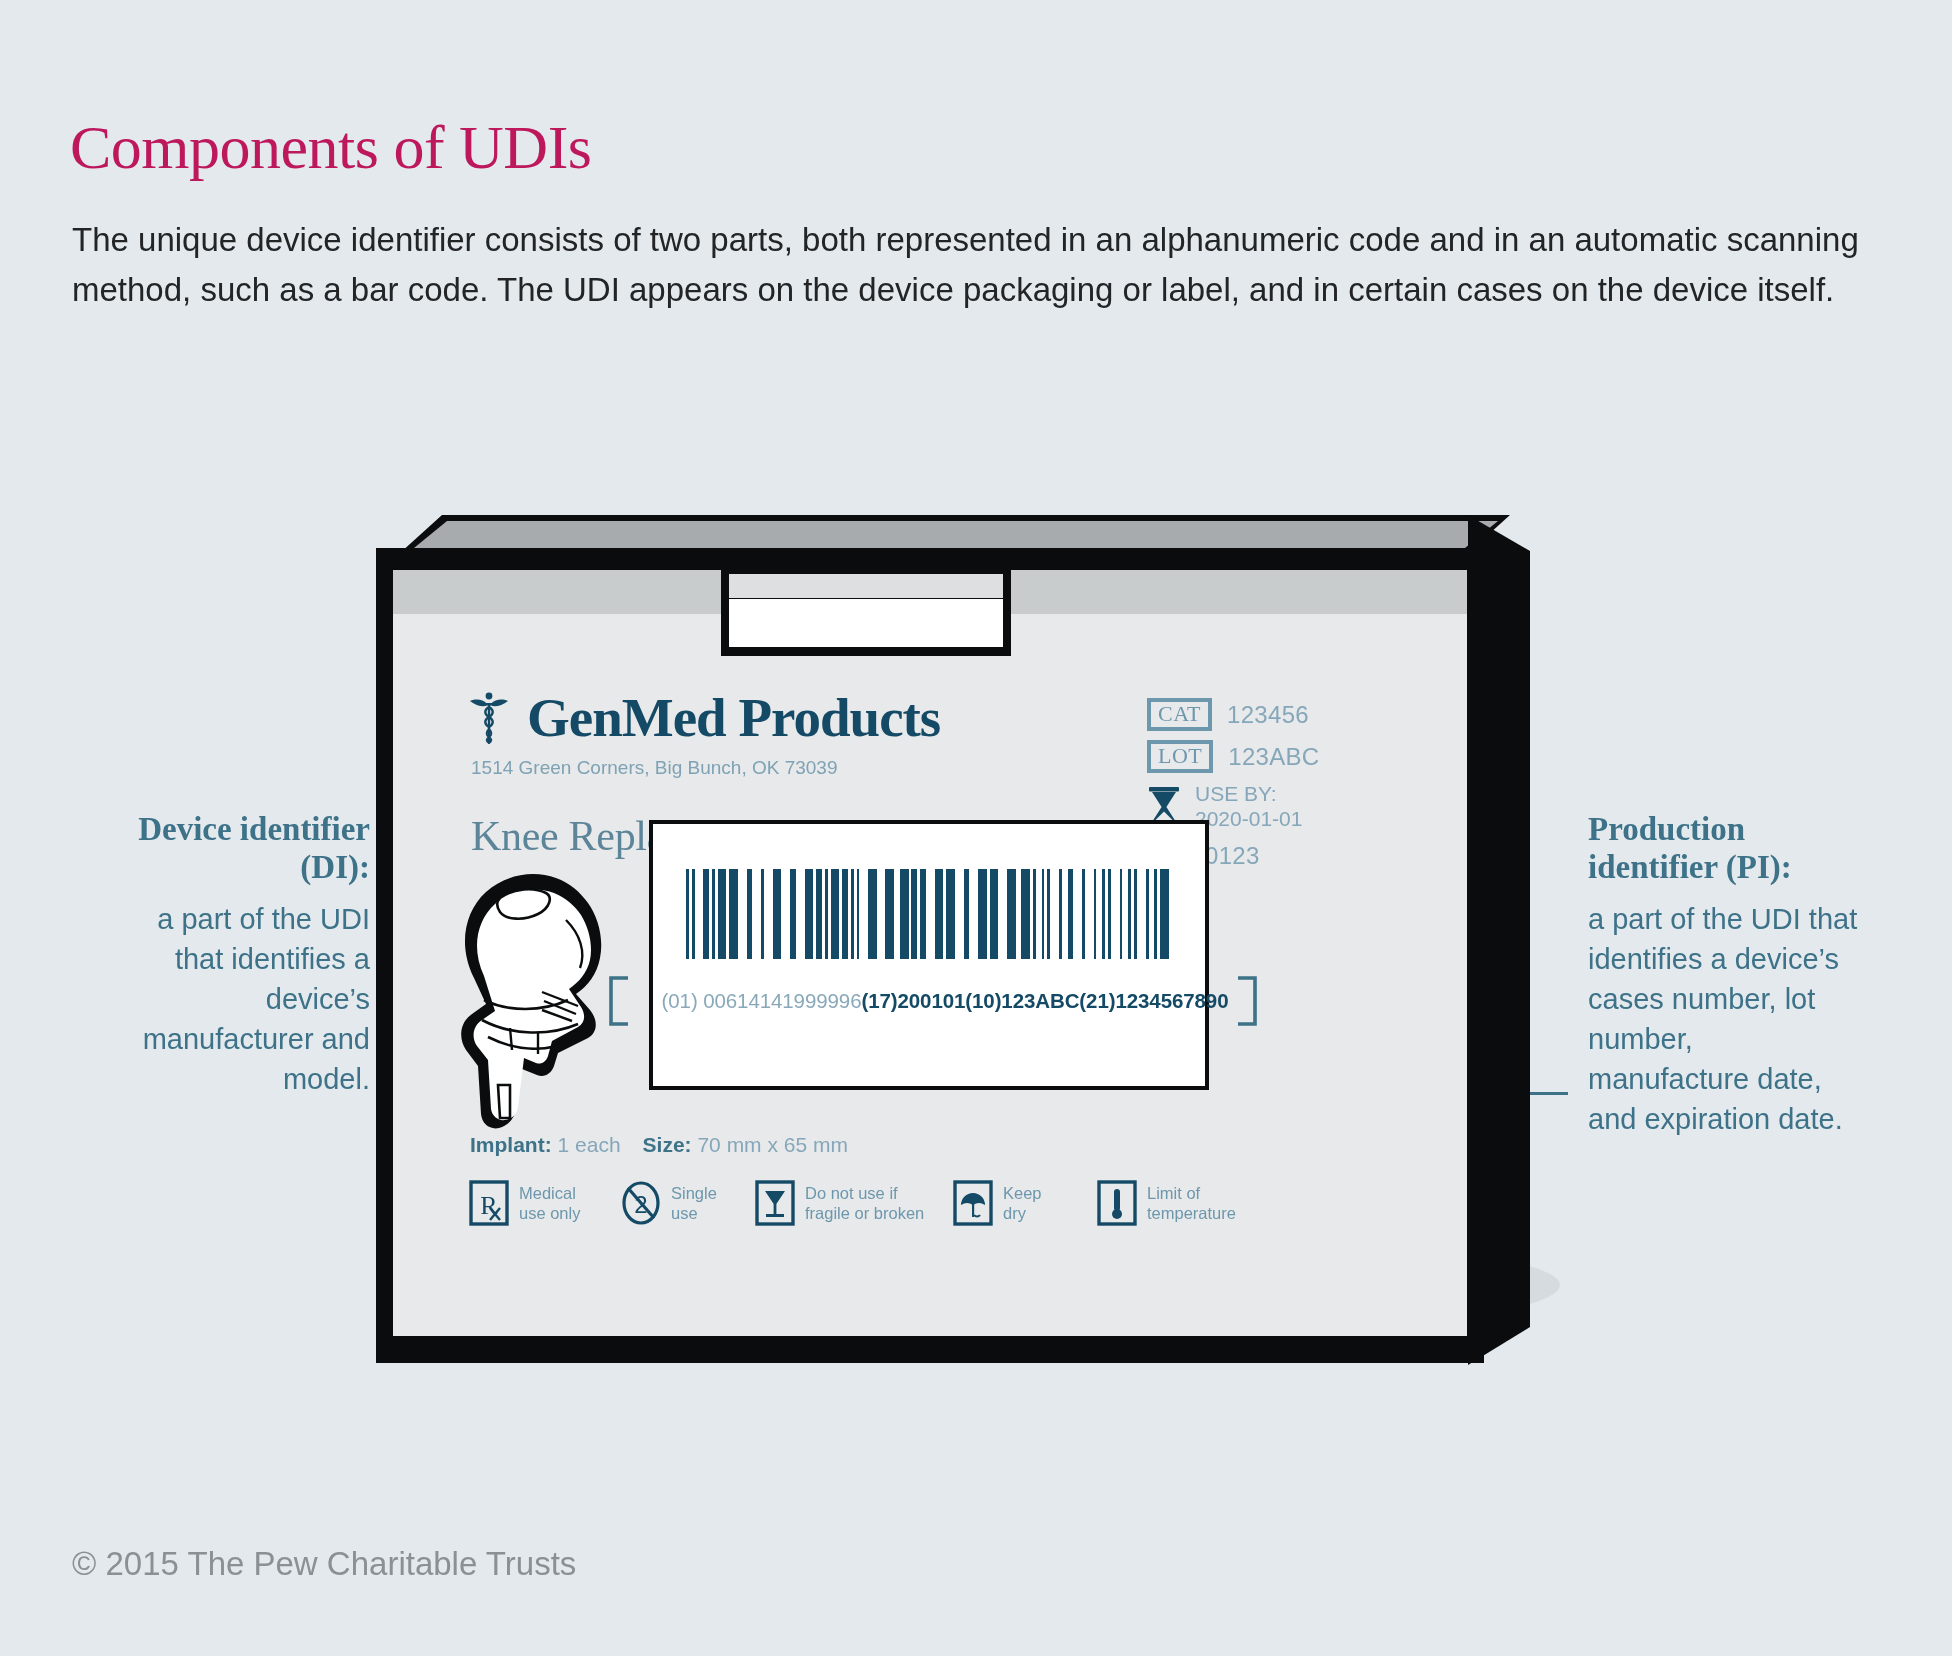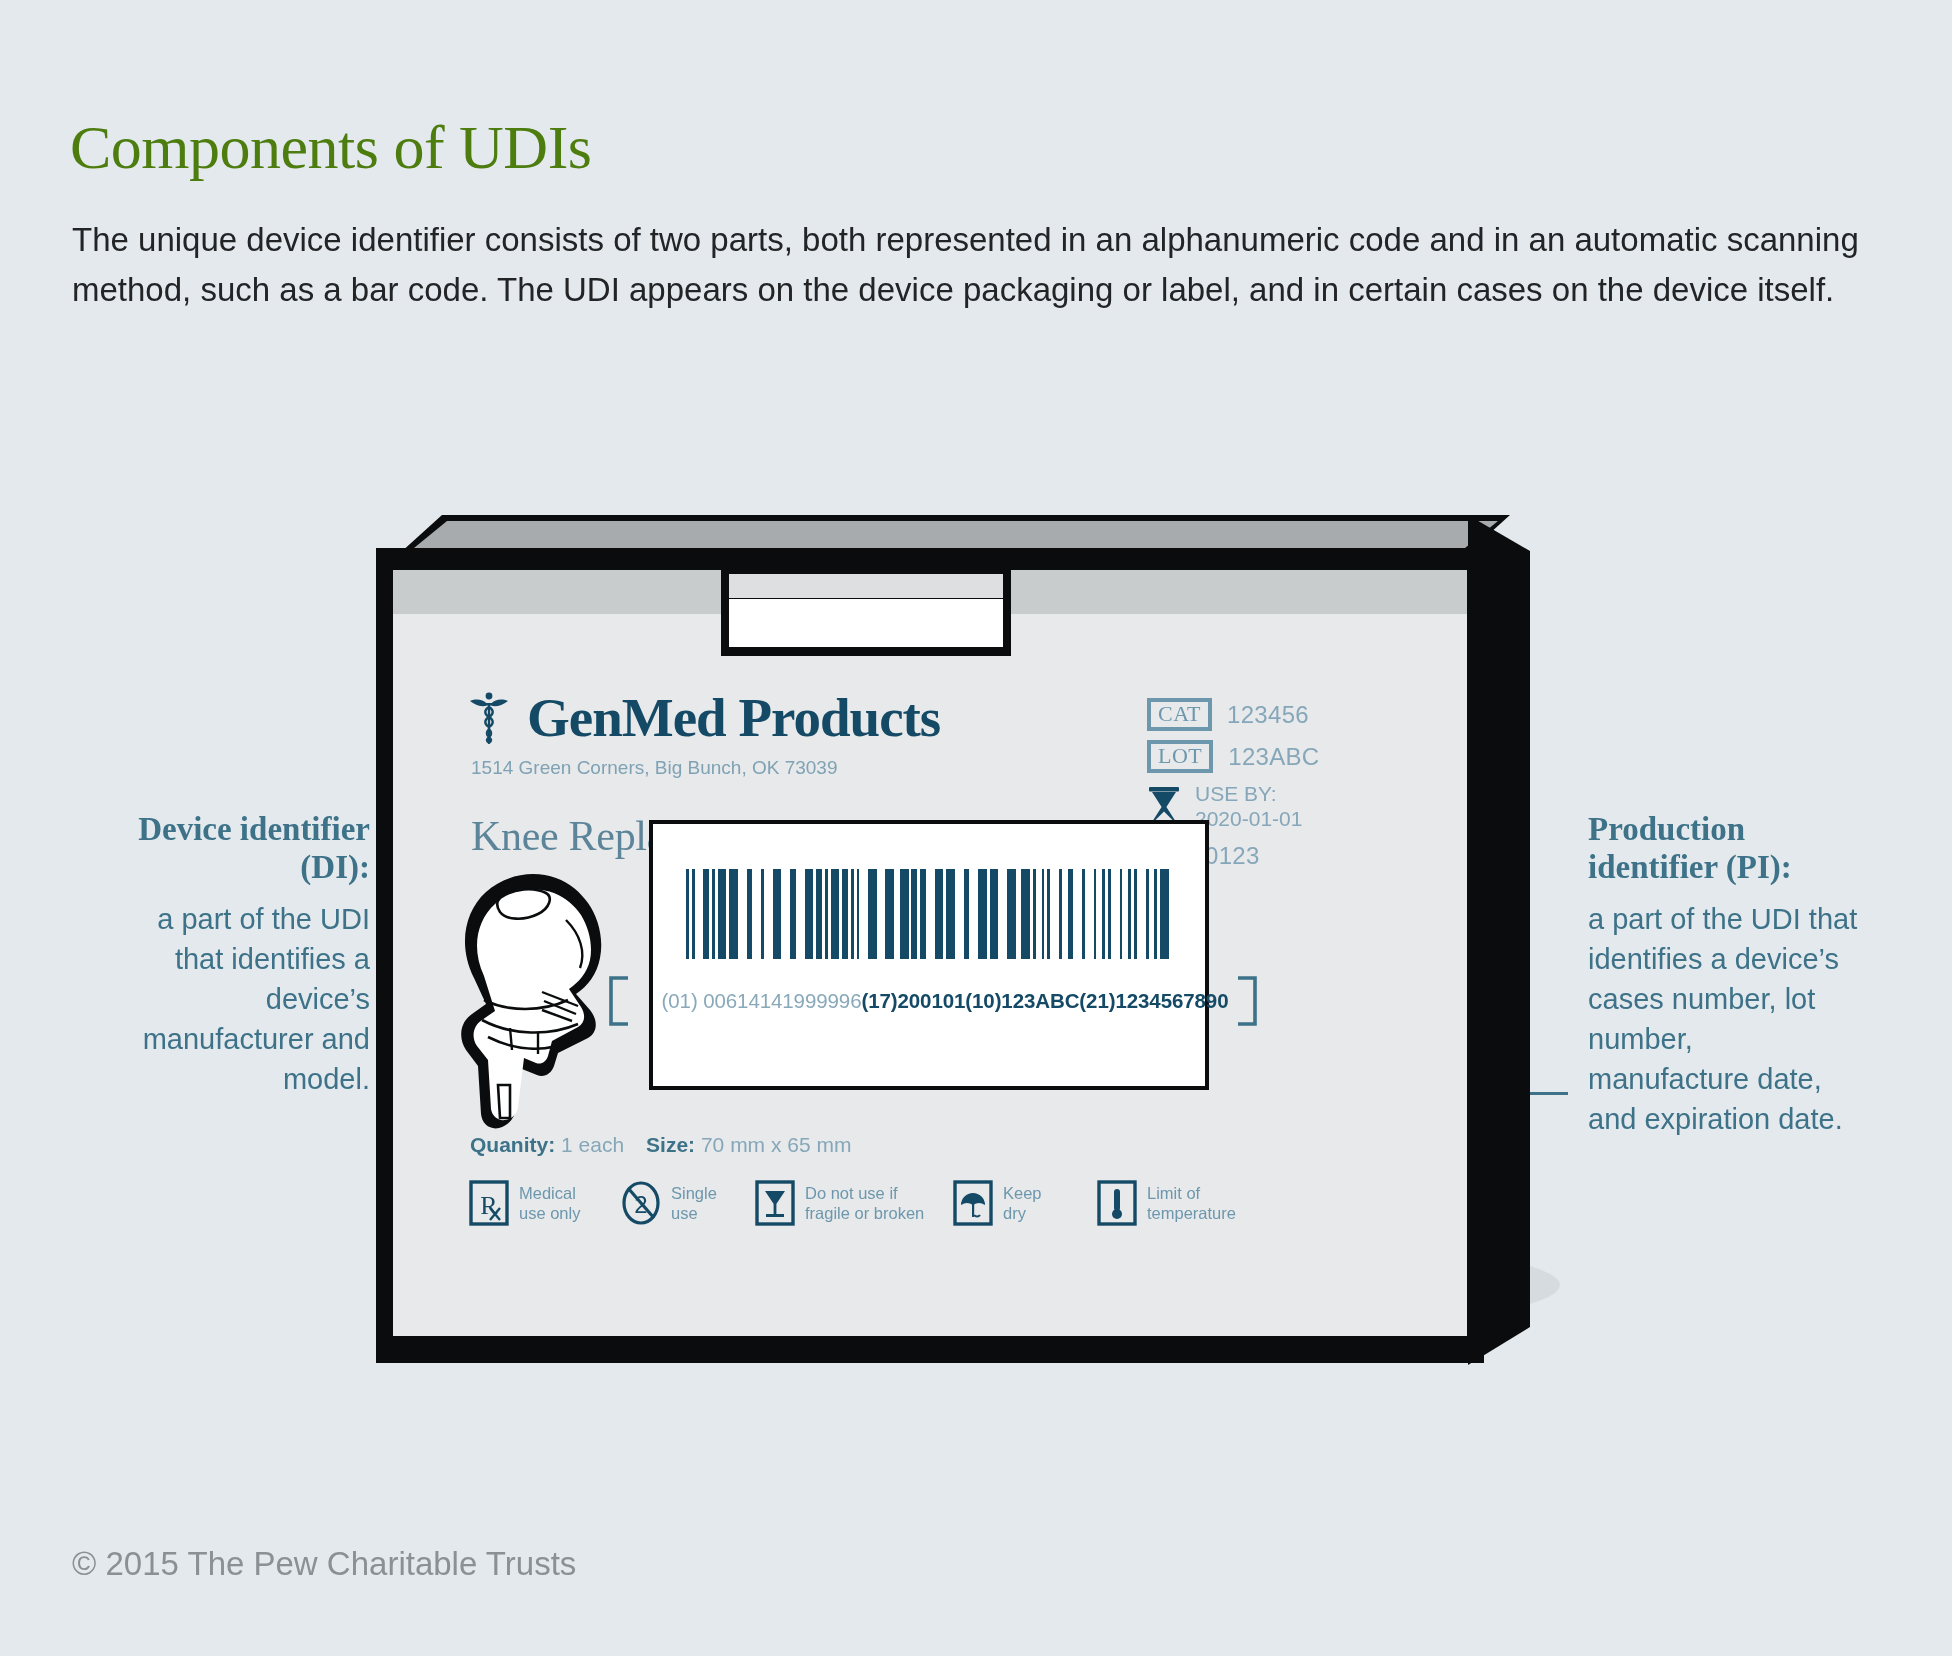--- a/index.html
+++ b/index.html
@@ -9,21 +9,21 @@
     font-family:"Liberation Sans", sans-serif;
     position:relative;
     overflow:hidden;
   }
 
   
   #page-title {
     position:absolute; left:70px; top:112px;
     font-family:"Liberation Serif", serif;
     font-size:62px; font-weight:400; letter-spacing:-0.5px;
-    color:#4d7c0f; white-space:nowrap;
+    color:#be185d; white-space:nowrap;
   }
   #page-desc {
     position:absolute; left:72px; top:215px; width:1790px;
     font-size:33px; line-height:1.52; color:#222426;
     font-family:"Liberation Sans", sans-serif;
   }
 
   
   #box-wrap { position:absolute; left:400px; top:515px; width:1130px; height:880px; }
 
@@ -368,21 +368,21 @@
             <path d="M20 2 L3 2 L3 48 L20 48" fill="none" stroke="#3d7288" stroke-width="3.6"></path>
           </svg>
           <span id="barcode-text"><span class="di">(01) 00614141999996</span><span class="pi">(17)200101(10)123ABC(21)1234567890</span></span>
           <svg class="bracket" viewBox="0 0 22 50">
             <path d="M2 2 L19 2 L19 48 L2 48" fill="none" stroke="#3d7288" stroke-width="3.6"></path>
           </svg>
         </div>
       </div>
 
       <div id="qty-row">
-        <b>Quanity:</b>
+        <b>Implant:</b>
         <span>1 each</span><span class="gap"></span><b>Size:</b>
         <span>70 mm x 65 mm</span>
       </div>
 
       <div id="symbols">
         <div class="sym" style="width:152px">
           <svg class="sym-icon" viewBox="0 0 40 46">
             <rect x="2" y="2" width="36" height="42" fill="none" stroke="#154a66" stroke-width="3.4"></rect>
             <text x="20" y="34" font-family="Liberation Serif, serif" font-size="26" fill="#154a66" text-anchor="middle">R</text>
             <path d="M21 28 L31 40 M31 28 L21 40" stroke="#154a66" stroke-width="2.4"></path>

